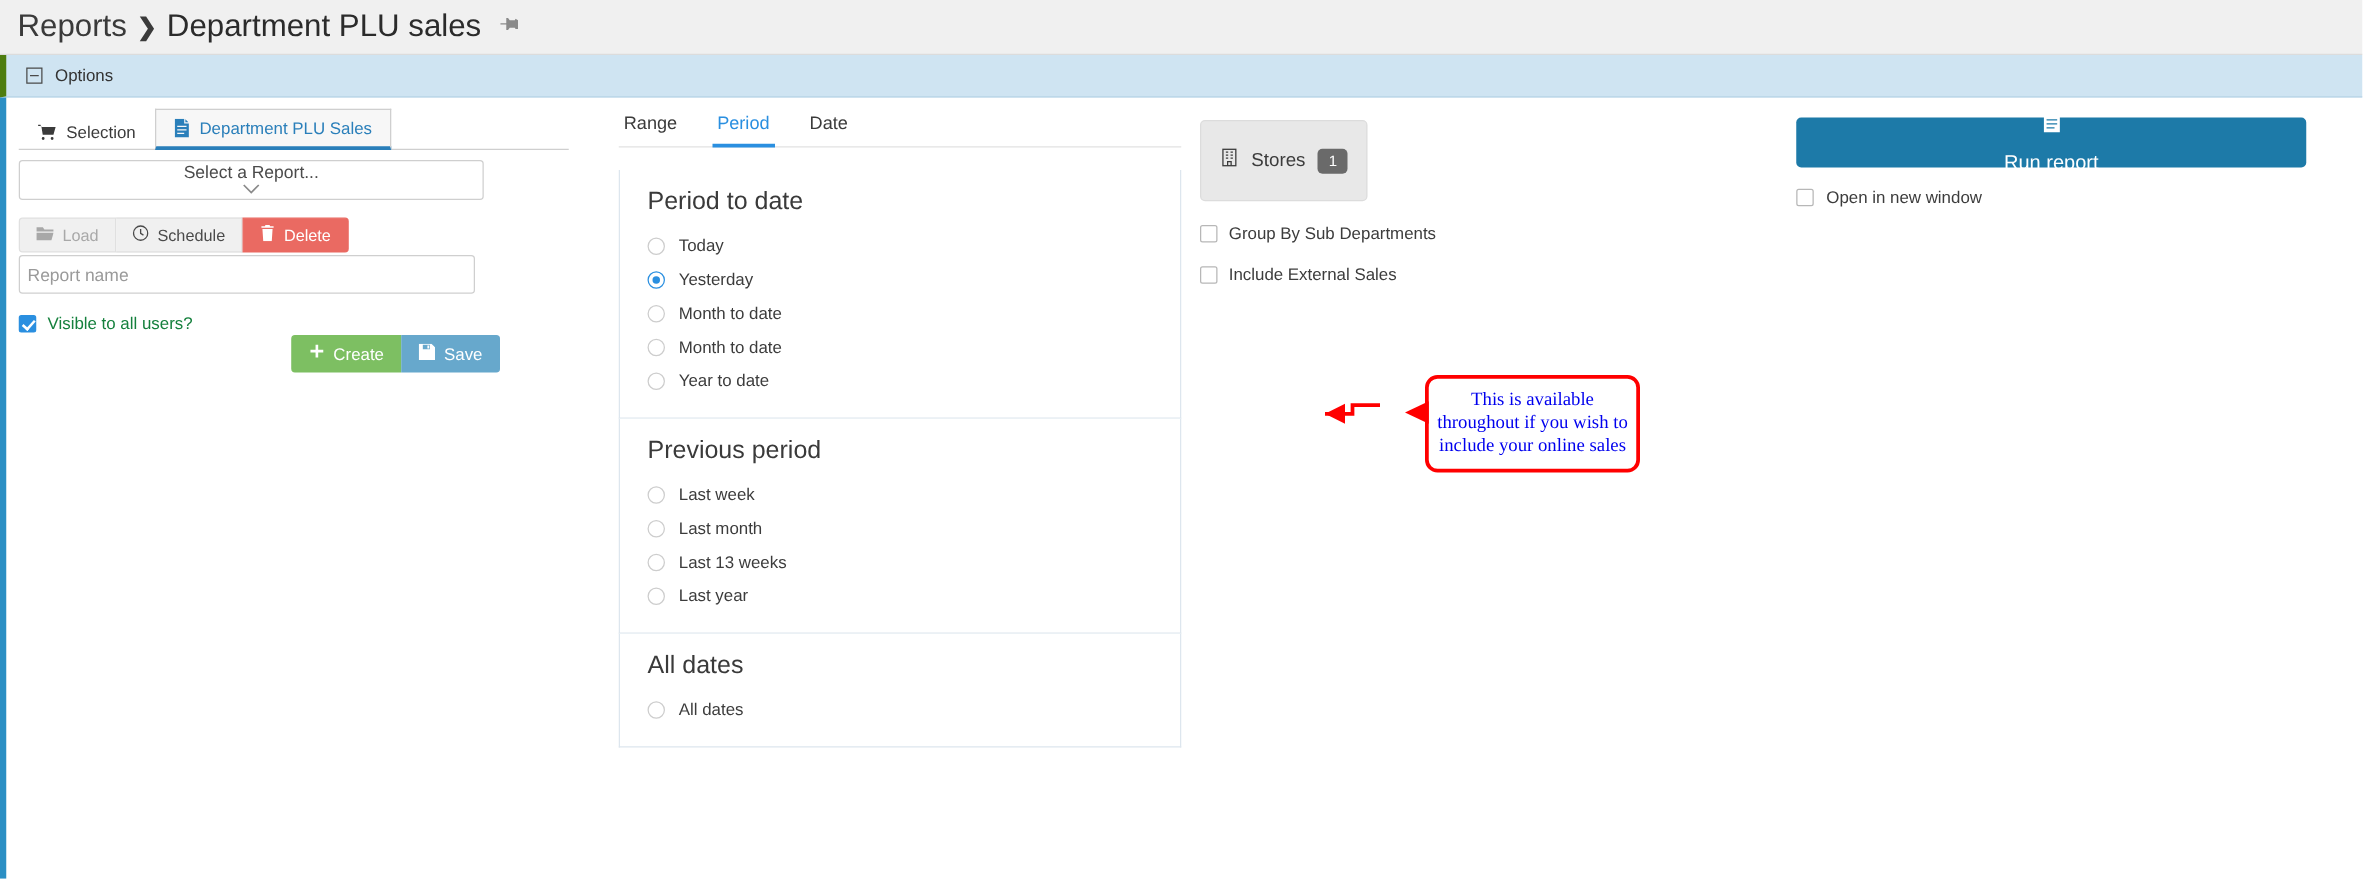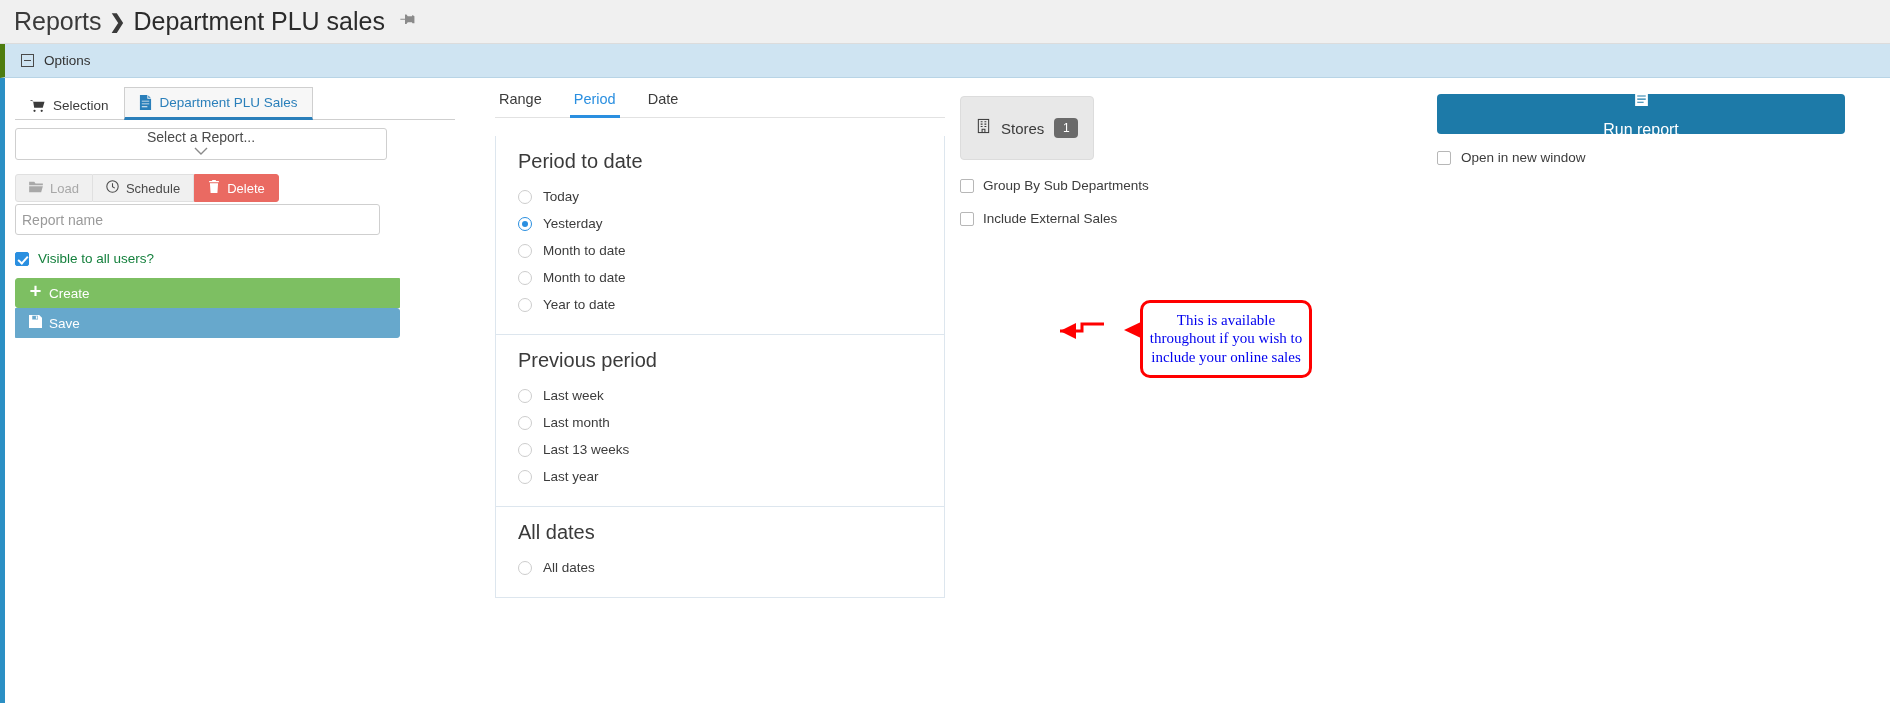--- a/index.html
+++ b/index.html
@@ -129,21 +129,21 @@
   }
   .cb.checked { background: #2a8fe0; border-color: #2a8fe0; }
   .cb.checked::after {
     content: ""; position: absolute;
     left: 4px; top: 1px; width: 4px; height: 8px;
     border: solid #fff; border-width: 0 2px 2px 0;
     transform: rotate(42deg);
   }
   .visible-label { font-size: 13.5px; color: #15803d; }
 
-  .create-save-row { display: flex; justify-content: flex-end; margin-top: 12px; width: 385px; flex-direction: column; }
+  .create-save-row { display: flex; justify-content: flex-end; margin-top: 2px; width: 385px; }
   .btn-create { background: #7dbf62; color: #fff; border-color: #7dbf62; border-radius: 3px 0 0 3px; height: 30px; font-size: 13.5px; }
   .btn-save { background: #67a8cc; color: #fff; border-color: #67a8cc; border-radius: 0 3px 3px 0; height: 30px; font-size: 13.5px; }
 
   
   .mid-col { position: absolute; left: 490px; top: 5px; width: 450px; }
   .subtabs { display: flex; gap: 0; border-bottom: 1px solid #e2e2e2; }
   .subtab {
     padding: 8px 16px 10px 16px;
     font-size: 14.5px; color: #3b3b3b;
     cursor: pointer; position: relative;

